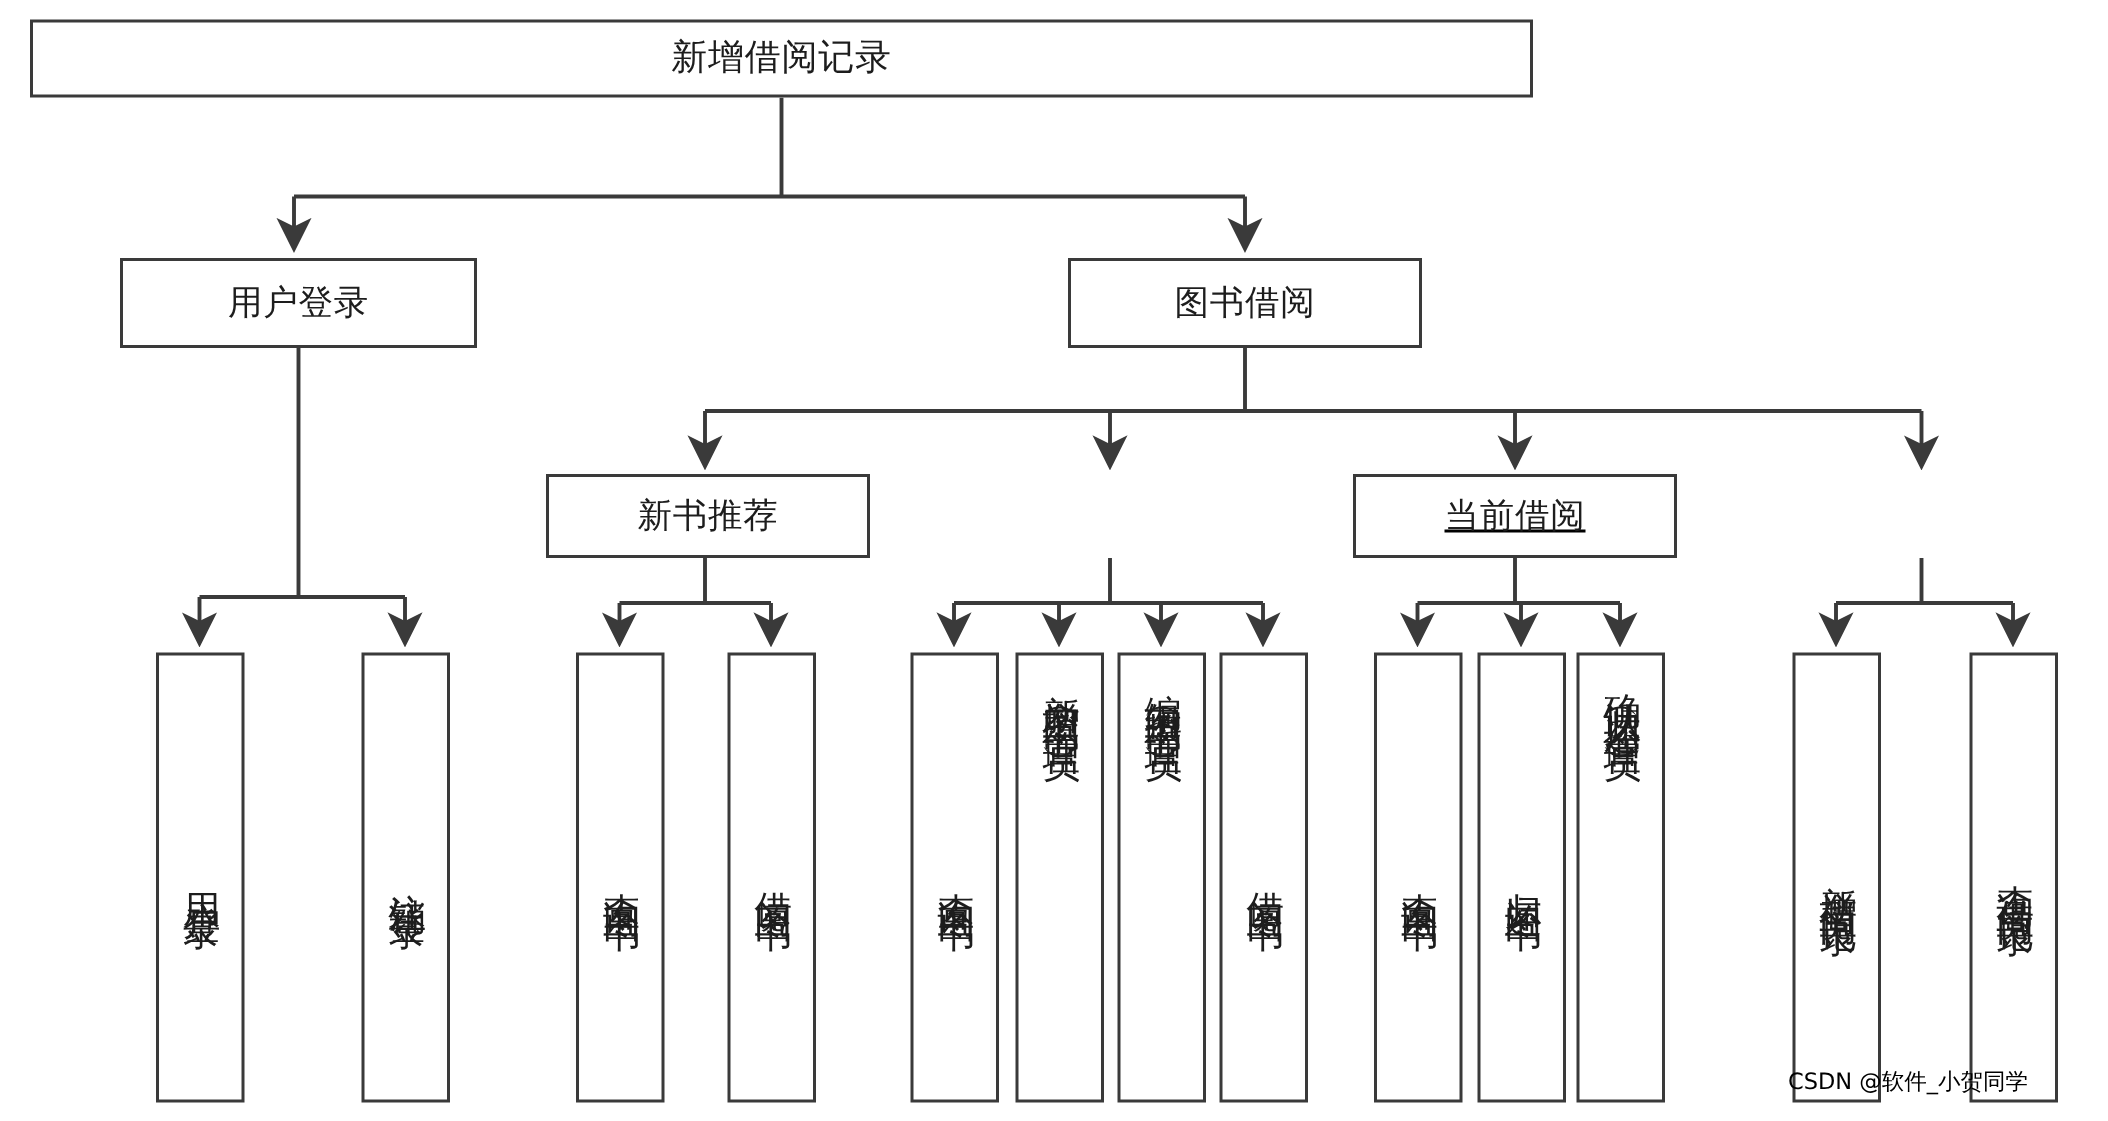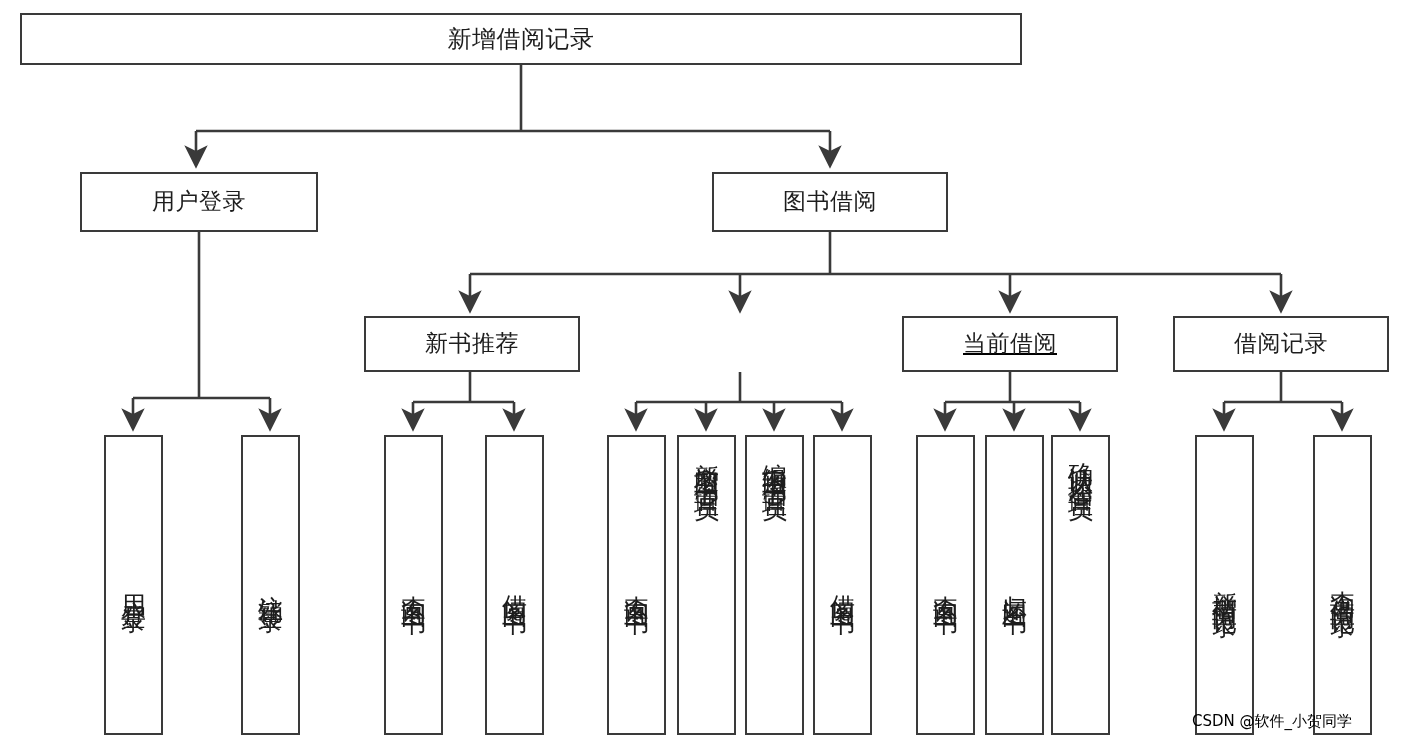--- a/index.html
+++ b/index.html
@@ -143,23 +143,20 @@
   <div class="node horiz" style="left:712px; top:172px; width:236px; height:60px;">
     <span class="label">图书借阅</span>
   </div>
 
   <div class="node horiz" style="left:364px; top:316px; width:216px; height:56px;">
     <span class="label">新书推荐</span>
   </div>
   <div class="node horiz" style="left:902px; top:316px; width:216px; height:56px;text-decoration:underline;">
     <span class="label">当前借阅</span>
   </div>
-  <div class="node horiz" style="left:1173px; top:316px; width:216px; height:56px;">
-    <span class="label">借阅记录</span>
-  </div>
 
   <div class="node vert short" style="left:104px; top:435px; width:59px; height:300px;">
     <span class="label">用户登录</span>
   </div>
   <div class="node vert short" style="left:241px; top:435px; width:59px; height:300px;">
     <span class="label">注销登录</span>
   </div>
 
   <div class="node vert short" style="left:384px; top:435px; width:59px; height:300px;">
     <span class="label">查询图书</span>

